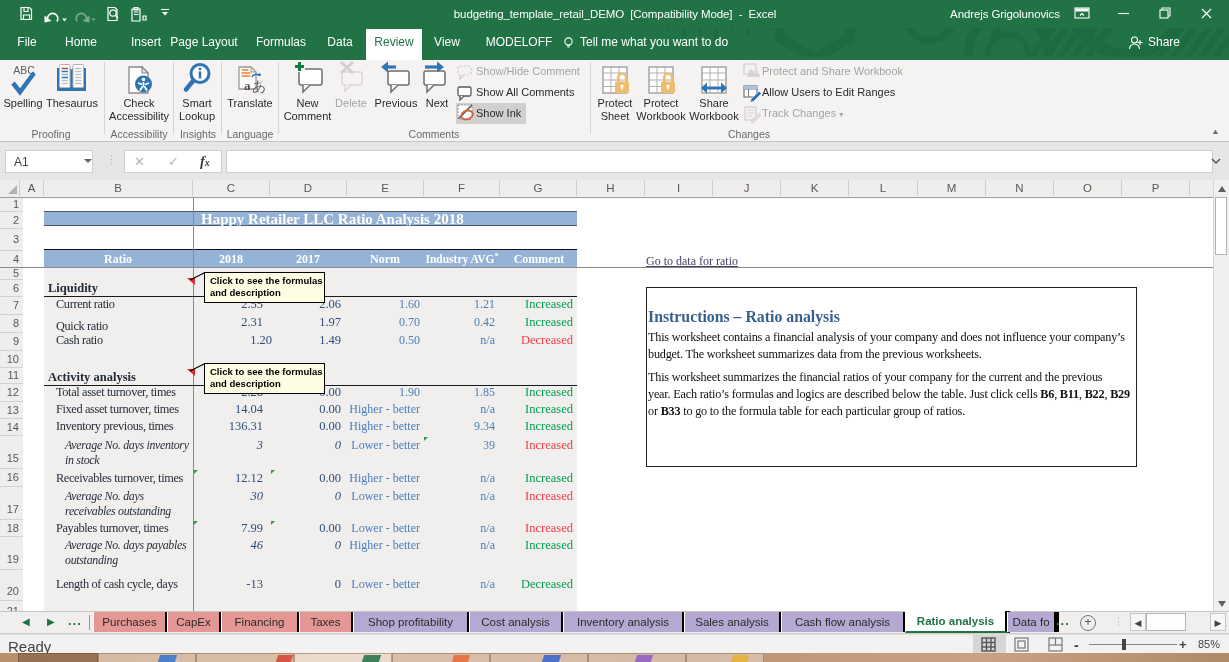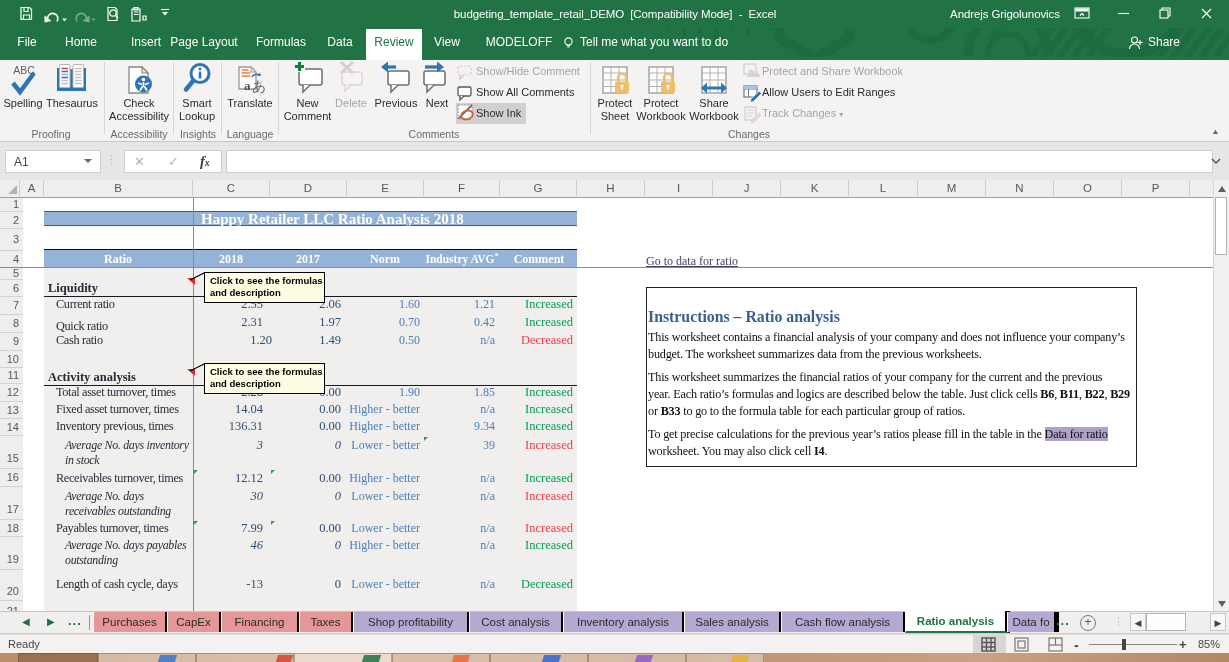--- a/index.html
+++ b/index.html
@@ -288,21 +288,21 @@
     <div class="smalllabel" style="left:476px;top:28px;">Show All Comments</div>
     <div class="ab" style="left:456px;top:46px;width:70px;height:21px;background:#d2d0ce;"></div>
     <div class="smalllabel" style="left:476px;top:49px;">Show Ink</div>
     <div class="smalllabel dis" style="left:762px;top:7px;">Protect and Share Workbook</div>
     <div class="smalllabel" style="left:762px;top:28px;">Allow Users to Edit Ranges</div>
     <div class="smalllabel dis" style="left:762px;top:49px;">Track Changes <span style="font-size:8px">▾</span></div>
     <div class="ab" style="left:1211px;top:70px;font-size:9px;color:#6b6968;transform:scaleY(.8)">▲</div>
   </div>
 
   <div id="fbar" class="ab">
-    <div class="ab" style="left:5px;top:8px;width:96px;height:23px;background:#fff;border:1px solid #d0cecc;font-size:12px;color:#444;line-height:23px;padding-left:8px;box-sizing:border-box;">A1</div>
+    <div class="ab" style="left:5px;top:8px;width:88px;height:23px;background:#fff;border:1px solid #d0cecc;font-size:12px;color:#444;line-height:23px;padding-left:8px;box-sizing:border-box;">A1</div>
     <div class="ab" style="left:84px;top:17px;width:0;height:0;border:4px solid transparent;border-top-color:#666;"></div>
     <div class="ab" style="left:106px;top:11px;color:#b9b7b5;font-size:11px;letter-spacing:0;">⋮</div>
     <div class="ab" style="left:124px;top:8px;width:98px;height:23px;background:#fff;border:1px solid #d0cecc;box-sizing:border-box;"></div>
     <div class="ab" style="left:134px;top:8px;width:14px;height:23px;color:#b5b3b1;font-size:13px;line-height:23px;">✕</div>
     <div class="ab" style="left:168px;top:8px;width:14px;height:23px;color:#b5b3b1;font-size:13px;line-height:23px;">✓</div>
     <div class="ab ser" style="left:200px;top:8px;width:16px;height:23px;color:#3b3a39;font-size:14.5px;font-style:italic;font-weight:bold;line-height:23px;">f<span style="font-size:10px">x</span></div>
     <div class="ab" style="left:226px;top:8px;width:987px;height:23px;background:#fff;border:1px solid #d0cecc;box-sizing:border-box;"></div>
     <svg class="ab" style="left:1211px;top:16px" width="10" height="6" viewBox="0 0 10 6">
         <polyline points="1,1 5,5 9,1" fill="none" stroke="#555" stroke-width="1.5"></polyline>
       </svg>
@@ -477,21 +477,20 @@
     <div class="tri" style="left:271px;top:271.5px;border-width:4.5px 4.5px 0 0;border-color:#2e9e46 transparent transparent transparent;"></div>
     <div class="tri" style="left:194px;top:322.5px;border-width:4.5px 4.5px 0 0;border-color:#2e9e46 transparent transparent transparent;"></div>
     <div class="tri" style="left:271px;top:322.5px;border-width:4.5px 4.5px 0 0;border-color:#2e9e46 transparent transparent transparent;"></div>
     <div class="tri" style="left:424px;top:238.5px;border-width:4.5px 4.5px 0 0;border-color:#2e9e46 transparent transparent transparent;"></div>
 
     <div class="ab ser" style="left:646px;top:56px;font-size:12px;color:#463d66;text-decoration:underline;">Go to data for ratio</div>
     <div class="ab" style="left:646px;top:89px;width:489px;height:178px;border:1.2px solid #222;background:#fff;"></div>
     <div class="ab ser" style="left:648px;top:131px;width:495px;font-size:12.2px;letter-spacing:-0.19px;line-height:17.2px;color:#111;white-space:nowrap;">This worksheet contains a financial analysis of your company and does not influence your company’s<br>budget. The worksheet summarizes data from the previous worksheets.</div>
     <div class="ab ser" style="left:648px;top:110px;width:484px;font-size:15.8px;font-weight:bold;color:#376091;">Instructions – Ratio analysis</div>
     <div class="ab ser" style="left:648px;top:171px;width:495px;font-size:12.2px;letter-spacing:-0.19px;line-height:17.2px;color:#111;white-space:nowrap;">This worksheet summarizes the financial ratios of your company for the current and the previous<br>year. Each ratio’s formulas and logics are described below the table. Just click cells <b>B6</b>, <b>B11</b>, <b>B22</b>, <b>B29</b><br>or <b>B33</b> to go to the formula table for each particular group of ratios.</div>
-    <div class="ab ser" style="left:648px;top:228px;width:495px;font-size:12.2px;letter-spacing:-0.19px;line-height:17.2px;color:#111;white-space:nowrap;">To get precise calculations for the previous year’s ratios please fill in the table in the <span style="background:#afa1c9">Data for ratio</span><br>worksheet. You may also click cell <b>I4</b>.</div>
 
     <div class="tip" style="left:204px;top:74px;">Click to see the formulas<br>and description</div>
     <div class="tip" style="left:204px;top:165px;">Click to see the formulas<br>and description</div>
     <svg class="ab" style="left:186px;top:73px;z-index:31" width="22" height="16" viewBox="0 0 22 16">
       <polygon points="1,7 9,7 9,14" fill="#e8252b"></polygon>
       <line x1="4" y1="9" x2="18" y2="2" stroke="#000" stroke-width="1.2"></line>
     </svg>
     <svg class="ab" style="left:186px;top:164px;z-index:31" width="22" height="16" viewBox="0 0 22 16">
       <polygon points="1,7 9,7 9,14" fill="#e8252b"></polygon>
       <line x1="4" y1="9" x2="18" y2="2" stroke="#000" stroke-width="1.2"></line>
@@ -527,21 +526,21 @@
     <div class="stab" style="left:1007px;width:46px;background:#b5a8d2;">Data fo</div>
     <div class="ab" style="left:1056px;top:1px;color:#217346;font-size:13px;font-weight:bold;letter-spacing:1px;">...</div>
     <div class="ab" style="left:1080px;top:3px;width:14px;height:14px;border:1px solid #7a7876;border-radius:50%;color:#555;font-size:12px;line-height:13px;text-align:center;">+</div>
     <div class="ab" style="left:1113px;top:3px;color:#b5b3b1;font-size:11px;">⋮</div>
     <div class="ab" style="left:1130px;top:1px;width:16px;height:18px;background:#f8f7f6;border:1px solid #c8c6c4;color:#444;font-size:9px;text-align:center;line-height:18px;box-sizing:border-box;">◀</div>
     <div class="ab" style="left:1146px;top:1px;width:40px;height:18px;background:#fdfdfd;border:1px solid #b5b3b1;box-sizing:border-box;"></div>
     <div class="ab" style="left:1210px;top:1px;width:16px;height:18px;background:#f8f7f6;border:1px solid #c8c6c4;color:#444;font-size:9px;text-align:center;line-height:18px;box-sizing:border-box;">▶</div>
   </div>
 
   <div id="statusbar" class="ab">
-    <div class="ab" style="left:8px;top:3px;font-size:11px;color:#444;">Ready</div>
+    <div class="ab" style="left:8px;top:3px;font-size:15px;color:#444;">Ready</div>
     <div class="ab" style="left:973px;top:0;width:33px;height:19px;background:#d8d6d4;"></div>
     <svg class="ab" style="left:981px;top:2px" width="15" height="15" viewBox="0 0 15 15">
       <rect x="1" y="1" width="13" height="13" fill="none" stroke="#555" stroke-width="1.4"></rect>
       <line x1="5.5" y1="1" x2="5.5" y2="14" stroke="#555" stroke-width="1.4"></line>
       <line x1="10" y1="1" x2="10" y2="14" stroke="#555" stroke-width="1.4"></line>
       <line x1="1" y1="5.5" x2="14" y2="5.5" stroke="#555" stroke-width="1.4"></line>
       <line x1="1" y1="10" x2="14" y2="10" stroke="#555" stroke-width="1.4"></line>
     </svg>
     <svg class="ab" style="left:1014px;top:2px" width="15" height="15" viewBox="0 0 15 15">
       <rect x="1" y="1" width="13" height="13" fill="none" stroke="#777" stroke-width="1.2"></rect>

